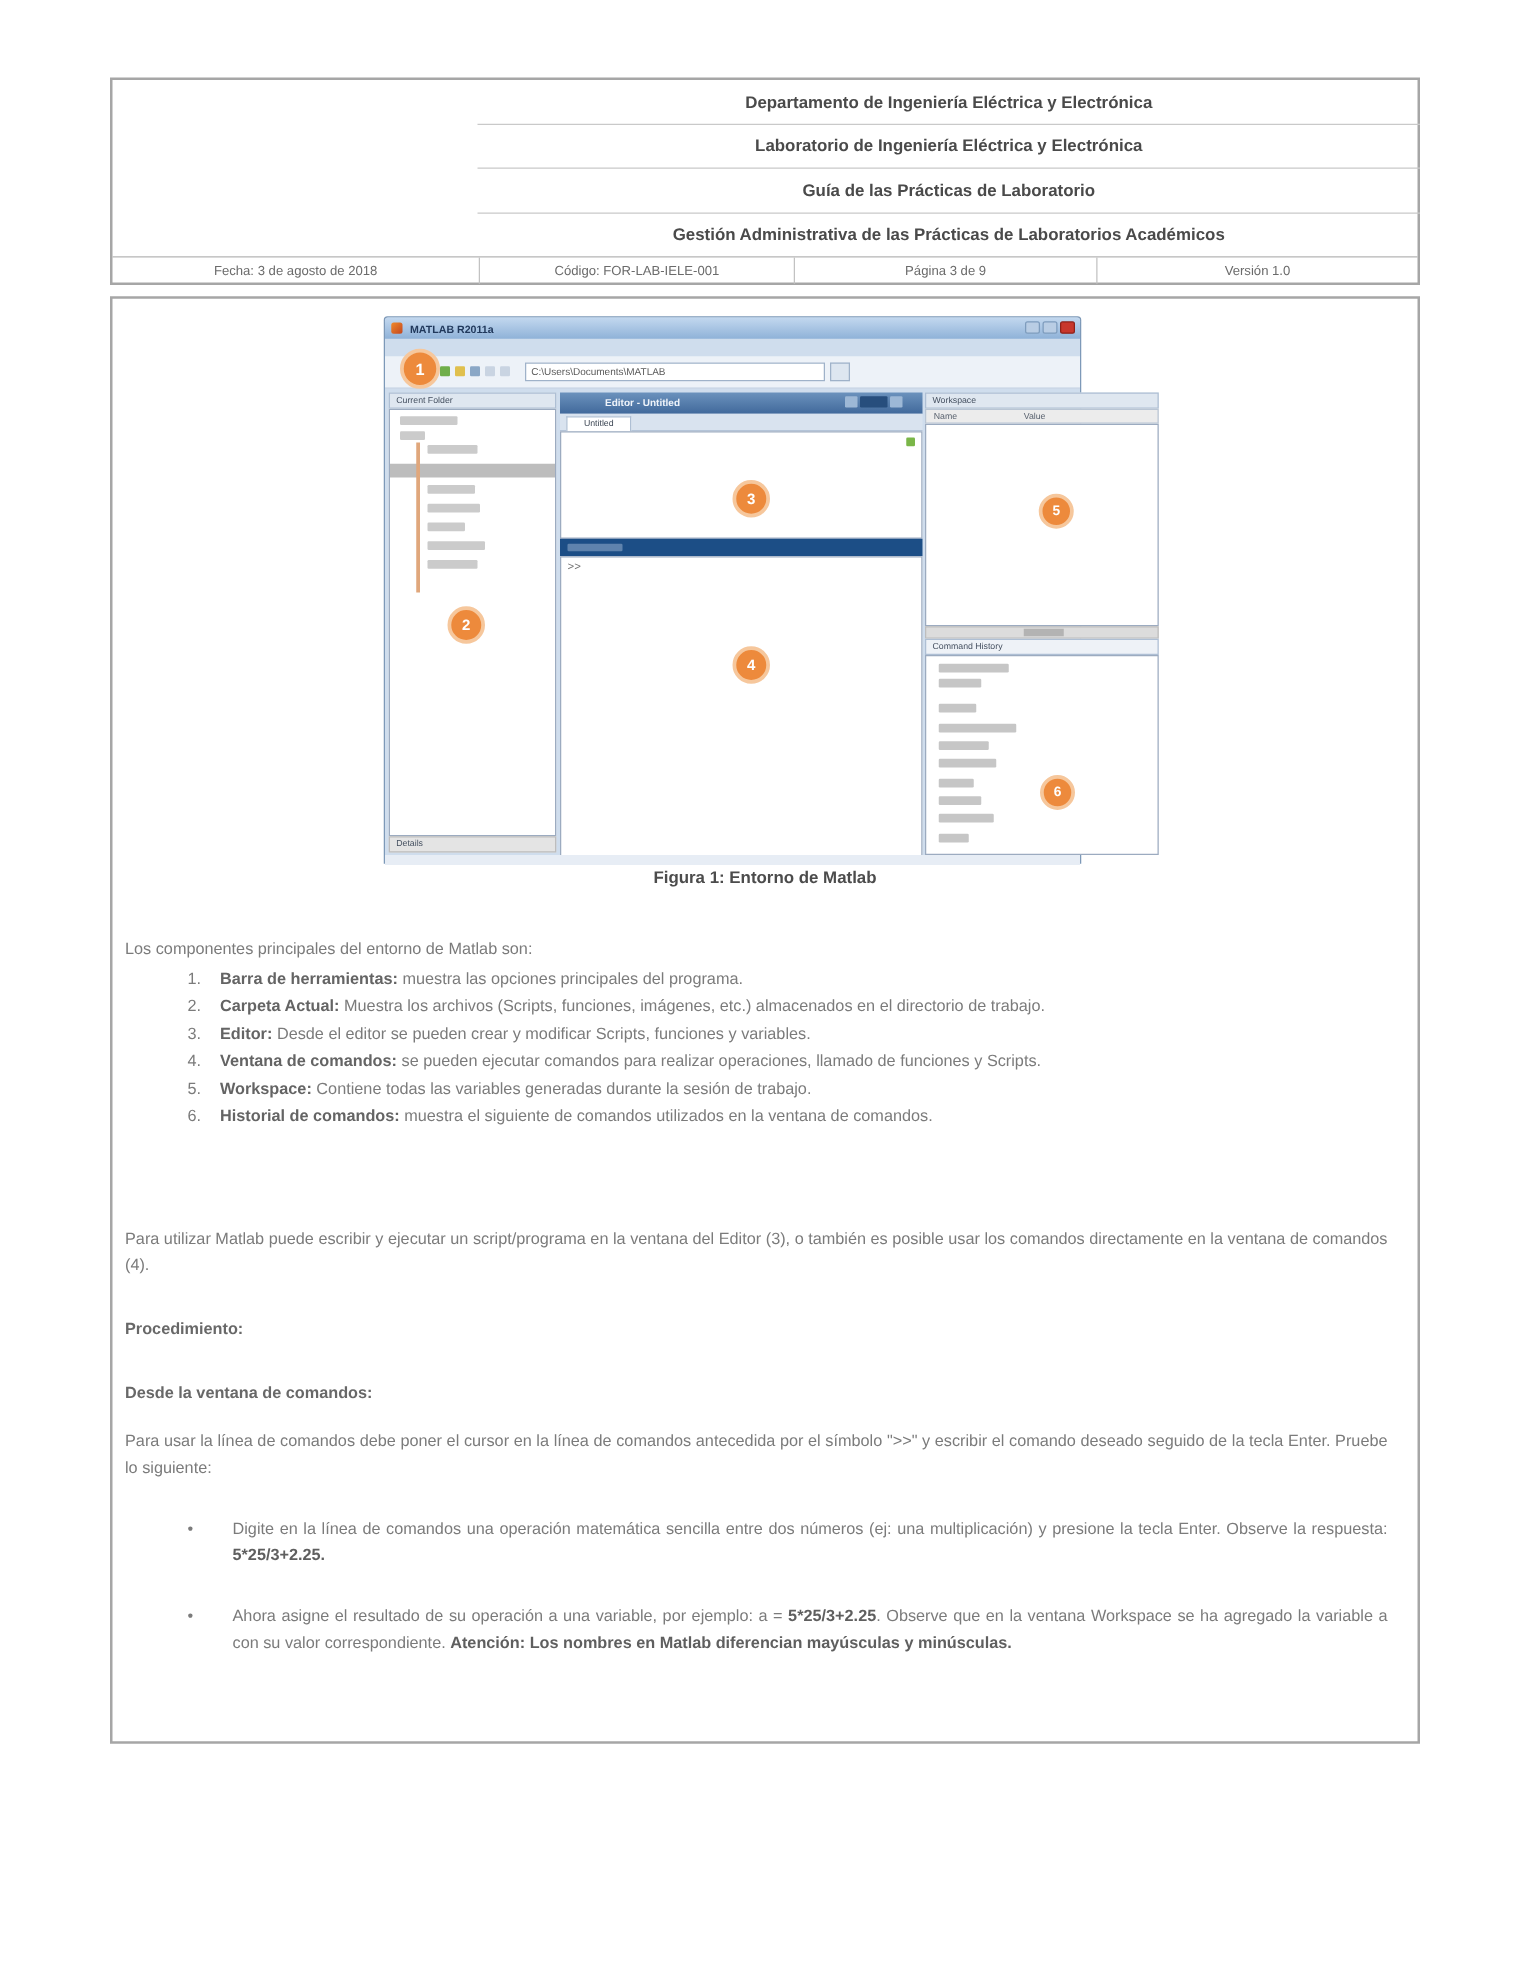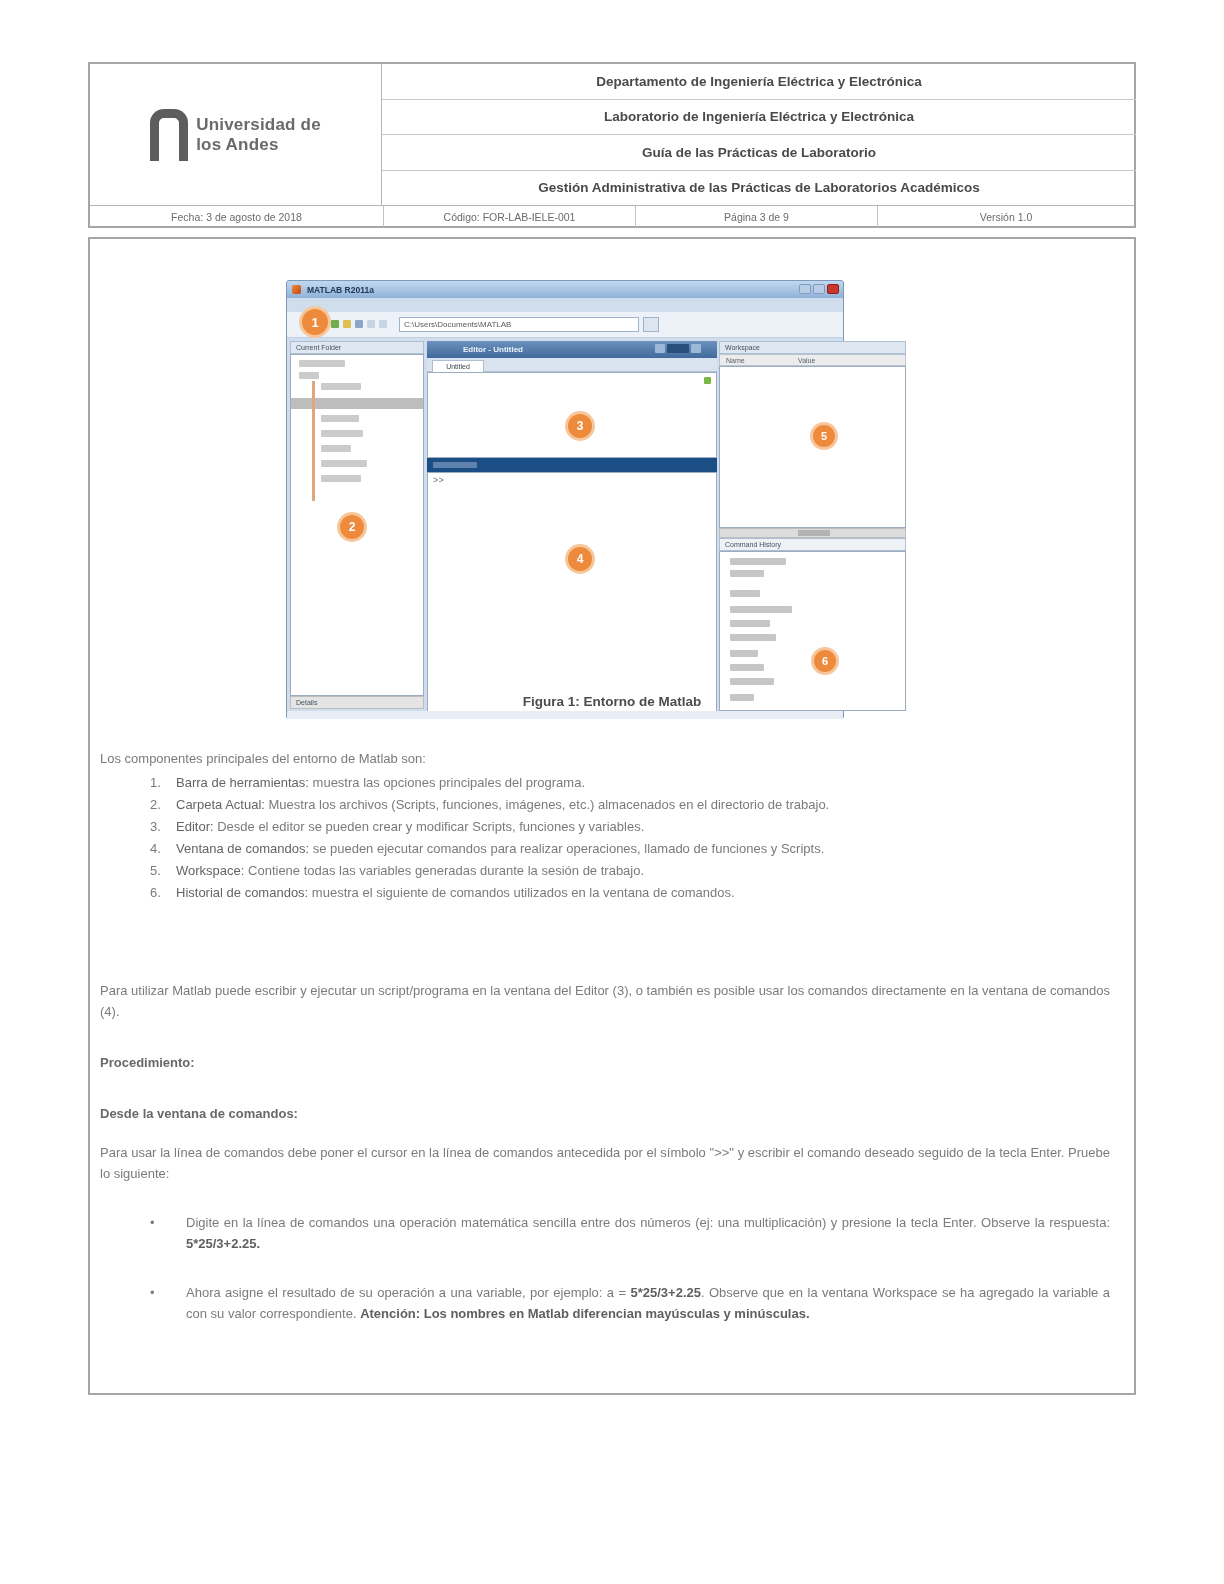--- a/index.html
+++ b/index.html
@@ -16,21 +16,21 @@
   .hdr-row{flex:1;display:flex;align-items:center;justify-content:center;border-bottom:1px solid #c9c9c9;font-weight:bold;color:#4a4a4a;font-size:13.5px;text-align:center;padding:0 10px;box-sizing:border-box;}
   .hdr-row:last-child{border-bottom:none;}
   .hdr-meta{position:absolute;left:0;top:141px;width:1044px;height:21px;border-top:1px solid #b5b5b5;display:flex;}
   .hdr-meta-cell{display:flex;align-items:center;justify-content:center;font-size:10.5px;color:#6b6b6b;border-right:1px solid #c2c2c2;box-sizing:border-box;}
   .hdr-meta-cell:last-child{border-right:none;}
 
   
   .frame{position:absolute;left:88px;top:237px;width:1048px;height:1158px;border:2px solid #a6a6a6;box-sizing:border-box;background:#fff;}
 
   
-  .mw{position:absolute;left:286px;top:253px;width:558px;height:438px;background:#cfdded;border:1px solid #7d99b8;border-radius:3px 3px 0 0;box-sizing:border-box;font-family:"Liberation Sans",sans-serif;margin-top:27px;}
+  .mw{position:absolute;left:307px;top:253px;width:558px;height:438px;background:#cfdded;border:1px solid #7d99b8;border-radius:3px 3px 0 0;box-sizing:border-box;font-family:"Liberation Sans",sans-serif;}
   .mw-title{position:absolute;left:0;top:0;width:100%;height:17px;background:linear-gradient(#c3d8ef,#8fb2d8);border-radius:3px 3px 0 0;display:flex;align-items:center;}
   .mw-title-icon{width:9px;height:9px;margin-left:5px;background:linear-gradient(135deg,#f08a2c,#c3461f);border-radius:2px;}
   .mw-title-text{margin-left:6px;font-size:8.5px;font-weight:bold;color:#21395c;}
   .mw-wbtns{position:absolute;right:4px;top:3px;display:flex;gap:2px;}
   .mw-wbtn{width:12px;height:10px;border-radius:2px;background:#b9cde4;border:1px solid #7e9cbd;box-sizing:border-box;}
   .mw-wbtn.close{background:#c8372d;border-color:#8e2019;}
   .mw-menu{position:absolute;left:0;top:17px;width:100%;height:14px;background:#17437b;display:flex;align-items:center;}
   .mw-menu-text{margin-left:8px;font-size:7.5px;color:#d8e4f2;letter-spacing:1px;white-space:nowrap;}
   .mw-menu-search{position:absolute;right:6px;top:3px;width:52px;height:8px;background:#5c7ea9;border-radius:1px;}
   .mw-toolbar{position:absolute;left:0;top:31px;width:100%;height:26px;background:#edf2f8;border-bottom:1px solid #c2d0e2;box-sizing:border-box;}
@@ -54,45 +54,36 @@
   .cw-title-blob{position:absolute;left:6px;top:4px;width:44px;height:6px;background:#5f83ad;border-radius:1px;}
   .cw-prompt{position:absolute;left:146px;top:195px;font-size:9px;color:#6d6d6d;font-family:"Liberation Mono",monospace;}
 
   .callout{position:absolute;border-radius:50%;background:#ed8a3c;border:3px solid #f6c79c;box-sizing:content-box;display:flex;align-items:center;justify-content:center;color:#ffffff;font-weight:bold;font-family:"Liberation Sans",sans-serif;}
 
   .mw-status{position:absolute;left:0;top:430px;width:100%;height:8px;background:#e7edf5;}
 
   
   .caption{position:absolute;left:88px;top:694px;width:1048px;text-align:center;font-size:13.5px;font-weight:bold;color:#4c4c4c;}
   .txt{position:absolute;left:100px;width:1010px;font-size:13px;color:#7b7b7b;line-height:21px;text-align:justify;}
-  .txt b,.term{color:#646464;font-weight:normal;}
+  .txt b,.term{color:#646464;font-weight:bold;}
   .heading{font-weight:bold;color:#686868;text-align:left;}
   .li{display:flex;margin-bottom:1px;}
   .li .num{width:26px;margin-left:50px;flex:0 0 auto;color:#7b7b7b;}
   .li .body{flex:1;text-align:justify;}
   .bullet{display:flex;margin-bottom:28px;}
   .bullet .dot{width:36px;margin-left:50px;flex:0 0 auto;color:#7b7b7b;}
   .bullet .body{flex:1;text-align:justify;}
   .code{font-weight:bold;color:#5f5f5f;}
 </style>
 </head>
 <body>
 
 <div class="page">
 
   <div class="hdr">
-    <div class="hdr-logo">
-      <div class="logo-wrap">
-        <div class="logo-mark"></div>
-        <div class="logo-text">
-          <div>Universidad de</div>
-          <div>los Andes</div>
-        </div>
-      </div>
-    </div>
     <div class="hdr-rows">
       <div class="hdr-row">Departamento de Ingeniería Eléctrica y Electrónica</div>
       <div class="hdr-row">Laboratorio de Ingeniería Eléctrica y Electrónica</div>
       <div class="hdr-row">Guía de las Prácticas de Laboratorio</div>
       <div class="hdr-row">Gestión Administrativa de las Prácticas de Laboratorios Académicos</div>
     </div>
     <div class="hdr-meta">
       <div class="hdr-meta-cell" style="width:294px;">Fecha: 3 de agosto de 2018</div>
       <div class="hdr-meta-cell" style="width:252px;">Código: FOR-LAB-IELE-001</div>
       <div class="hdr-meta-cell" style="width:242px;">Página 3 de 9</div>

